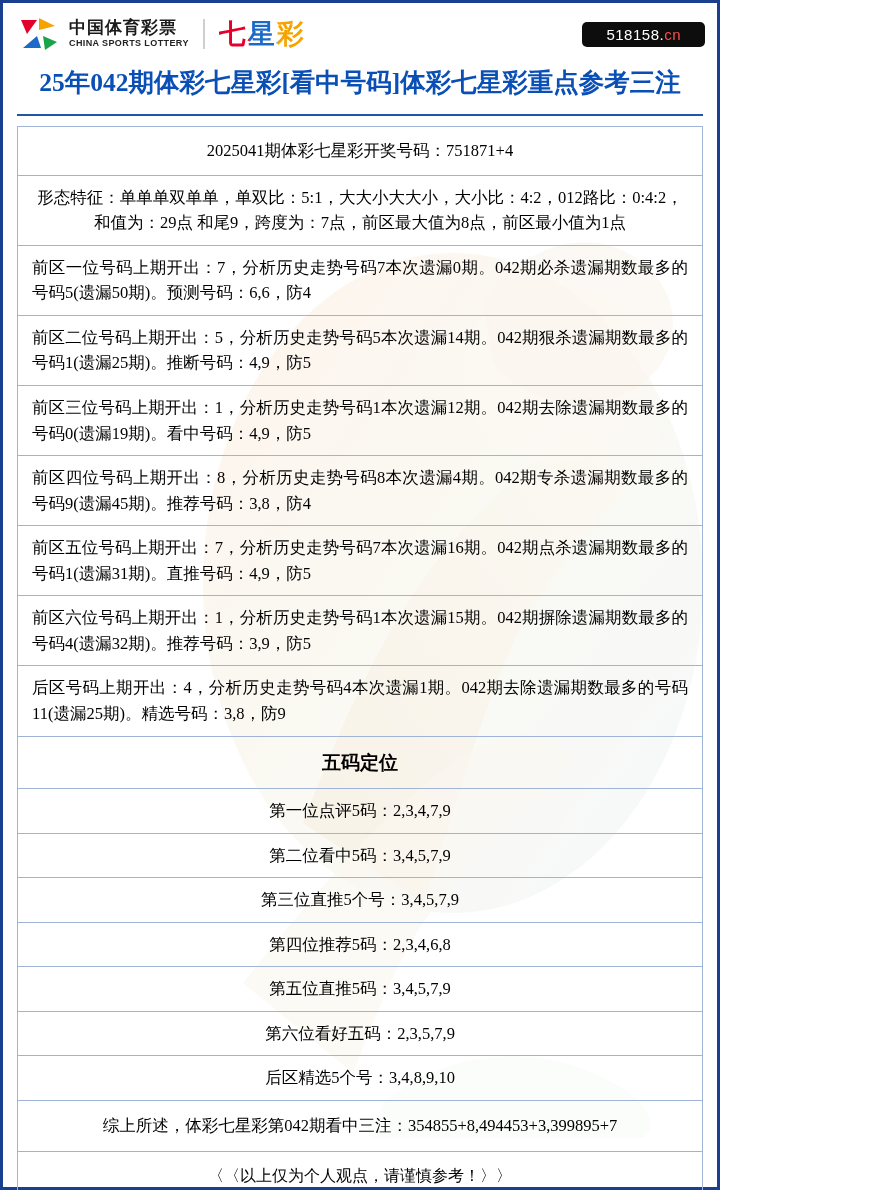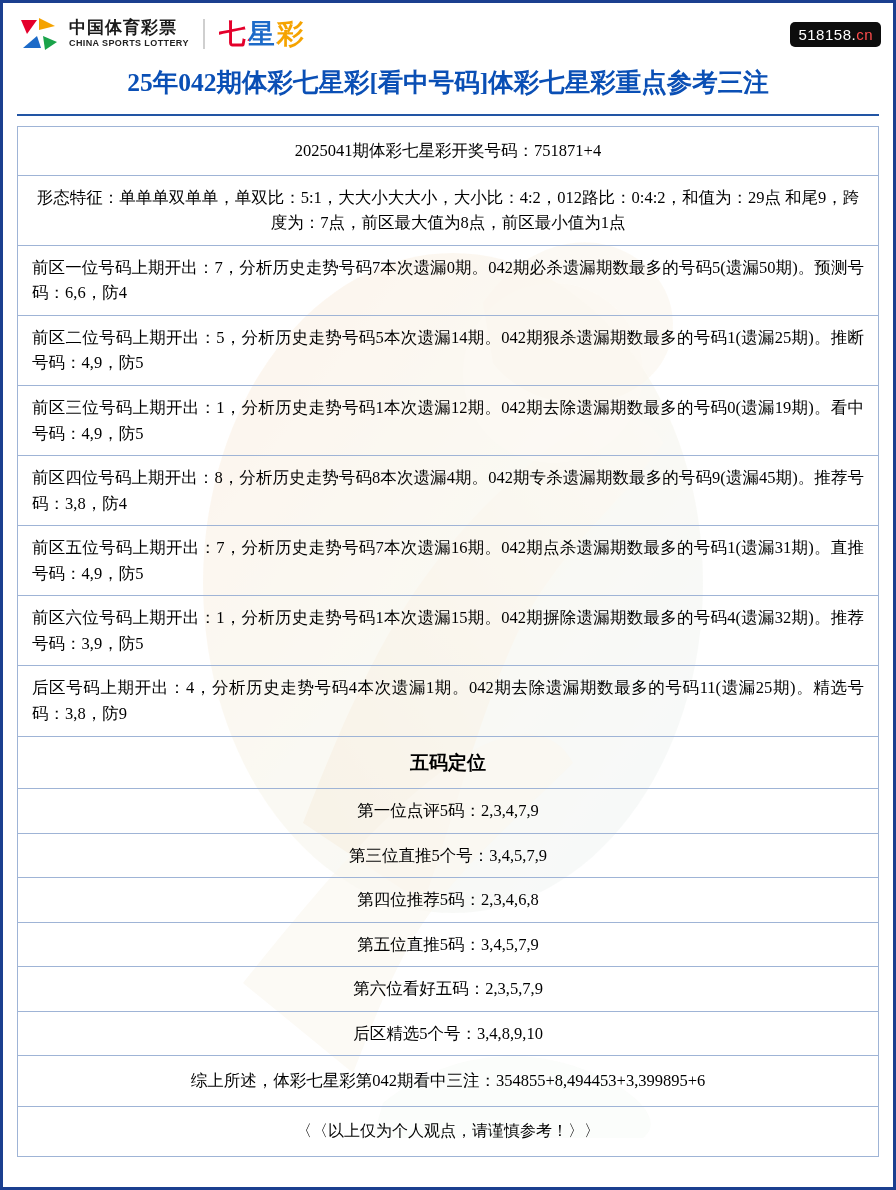--- a/index.html
+++ b/index.html
@@ -9,21 +9,21 @@
   body {
     width: 896px;
     height: 1190px;
     background: #ffffff;
     font-family: "Liberation Serif", "DejaVu Serif", serif;
     color: #000000;
     overflow: hidden;
   }
   .page {
     position: relative;
-    width: 896px;
+    width: 720px;
     height: 1190px;
     box-sizing: border-box;
     border: 3px solid #1b3f8f;
     background: #ffffff;
   }
   
   .watermark {
     position: absolute;
     left: 120px;
     top: 120px;
@@ -91,21 +91,21 @@
     font-family: "Liberation Sans", sans-serif;
     background: linear-gradient(90deg,#e4002b 0%, #e4002b 34%, #1c6ac8 34%, #1c6ac8 67%, #f5a300 67%, #f5a300 100%);
     -webkit-background-clip: text;
     background-clip: text;
     color: transparent;
   }
   .site-badge {
     background: #0d0d0d;
     color: #ffffff;
     border-radius: 5px;
-    padding: 4px 8px;
+    padding: 4px 24px;
     font-size: 15px;
     font-family: "Liberation Sans", sans-serif;
     letter-spacing: 0.5px;
   }
   .site-badge .tld { color: #ff4d4d; }
 
   
   .title-bar {
     padding: 0 10px 8px 10px;
     text-align: center;
@@ -229,26 +229,27 @@
       <div class="row">前区二位号码上期开出：5，分析历史走势号码5本次遗漏14期。042期狠杀遗漏期数最多的号码1(遗漏25期)。推断号码：4,9，防5</div>
       <div class="row">前区三位号码上期开出：1，分析历史走势号码1本次遗漏12期。042期去除遗漏期数最多的号码0(遗漏19期)。看中号码：4,9，防5</div>
       <div class="row">前区四位号码上期开出：8，分析历史走势号码8本次遗漏4期。042期专杀遗漏期数最多的号码9(遗漏45期)。推荐号码：3,8，防4</div>
       <div class="row">前区五位号码上期开出：7，分析历史走势号码7本次遗漏16期。042期点杀遗漏期数最多的号码1(遗漏31期)。直推号码：4,9，防5</div>
       <div class="row">前区六位号码上期开出：1，分析历史走势号码1本次遗漏15期。042期摒除遗漏期数最多的号码4(遗漏32期)。推荐号码：3,9，防5</div>
       <div class="row">后区号码上期开出：4，分析历史走势号码4本次遗漏1期。042期去除遗漏期数最多的号码11(遗漏25期)。精选号码：3,8，防9</div>
 
       <div class="row section-title">五码定位</div>
 
       <div class="row center">第一位点评5码：2,3,4,7,9</div>
+      <div class="row center">第二位看中5码：3,4,5,7,9</div>
       <div class="row center">第三位直推5个号：3,4,5,7,9</div>
       <div class="row center">第四位推荐5码：2,3,4,6,8</div>
       <div class="row center">第五位直推5码：3,4,5,7,9</div>
       <div class="row center">第六位看好五码：2,3,5,7,9</div>
       <div class="row center">后区精选5个号：3,4,8,9,10</div>
 
-      <div class="row summary">综上所述，体彩七星彩第042期看中三注：354855+8,494453+3,399895+6</div>
+      <div class="row summary">综上所述，体彩七星彩第042期看中三注：354855+8,494453+3,399895+7</div>
 
       <div class="row note">〈〈以上仅为个人观点，请谨慎参考！〉〉</div>
 
     </div>
 
   </div>
 </div>
 
 </body></html>

